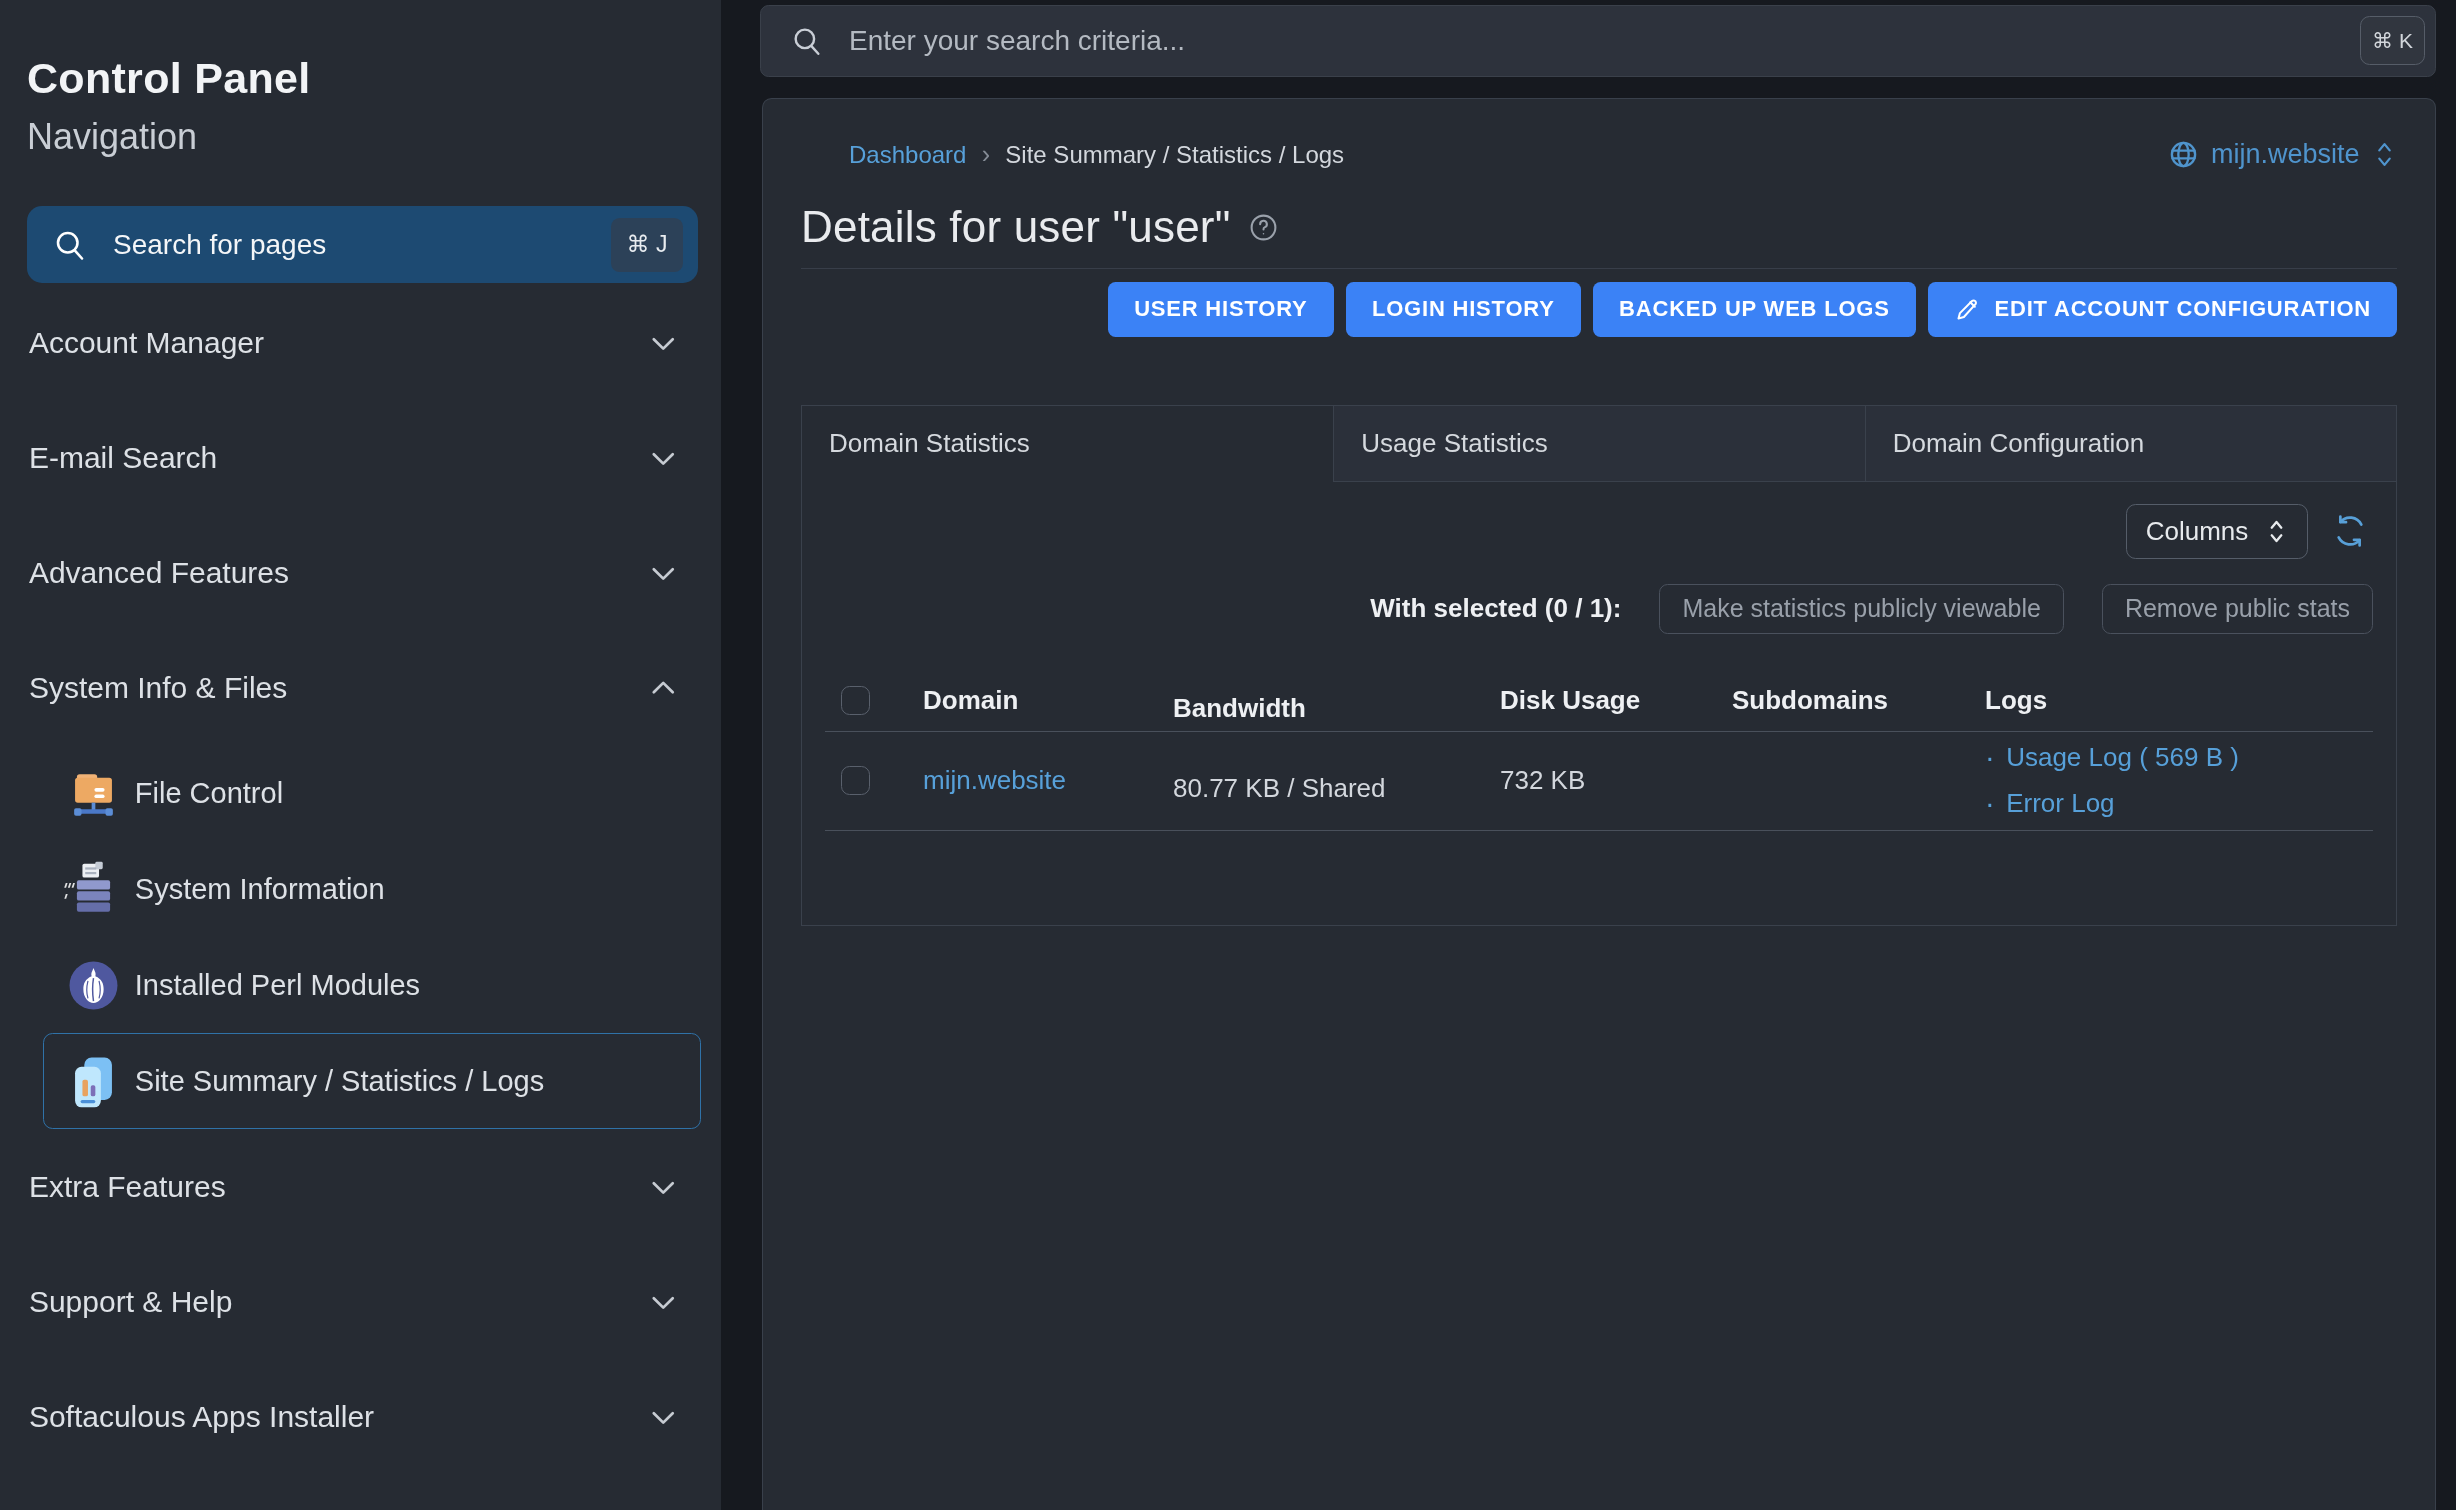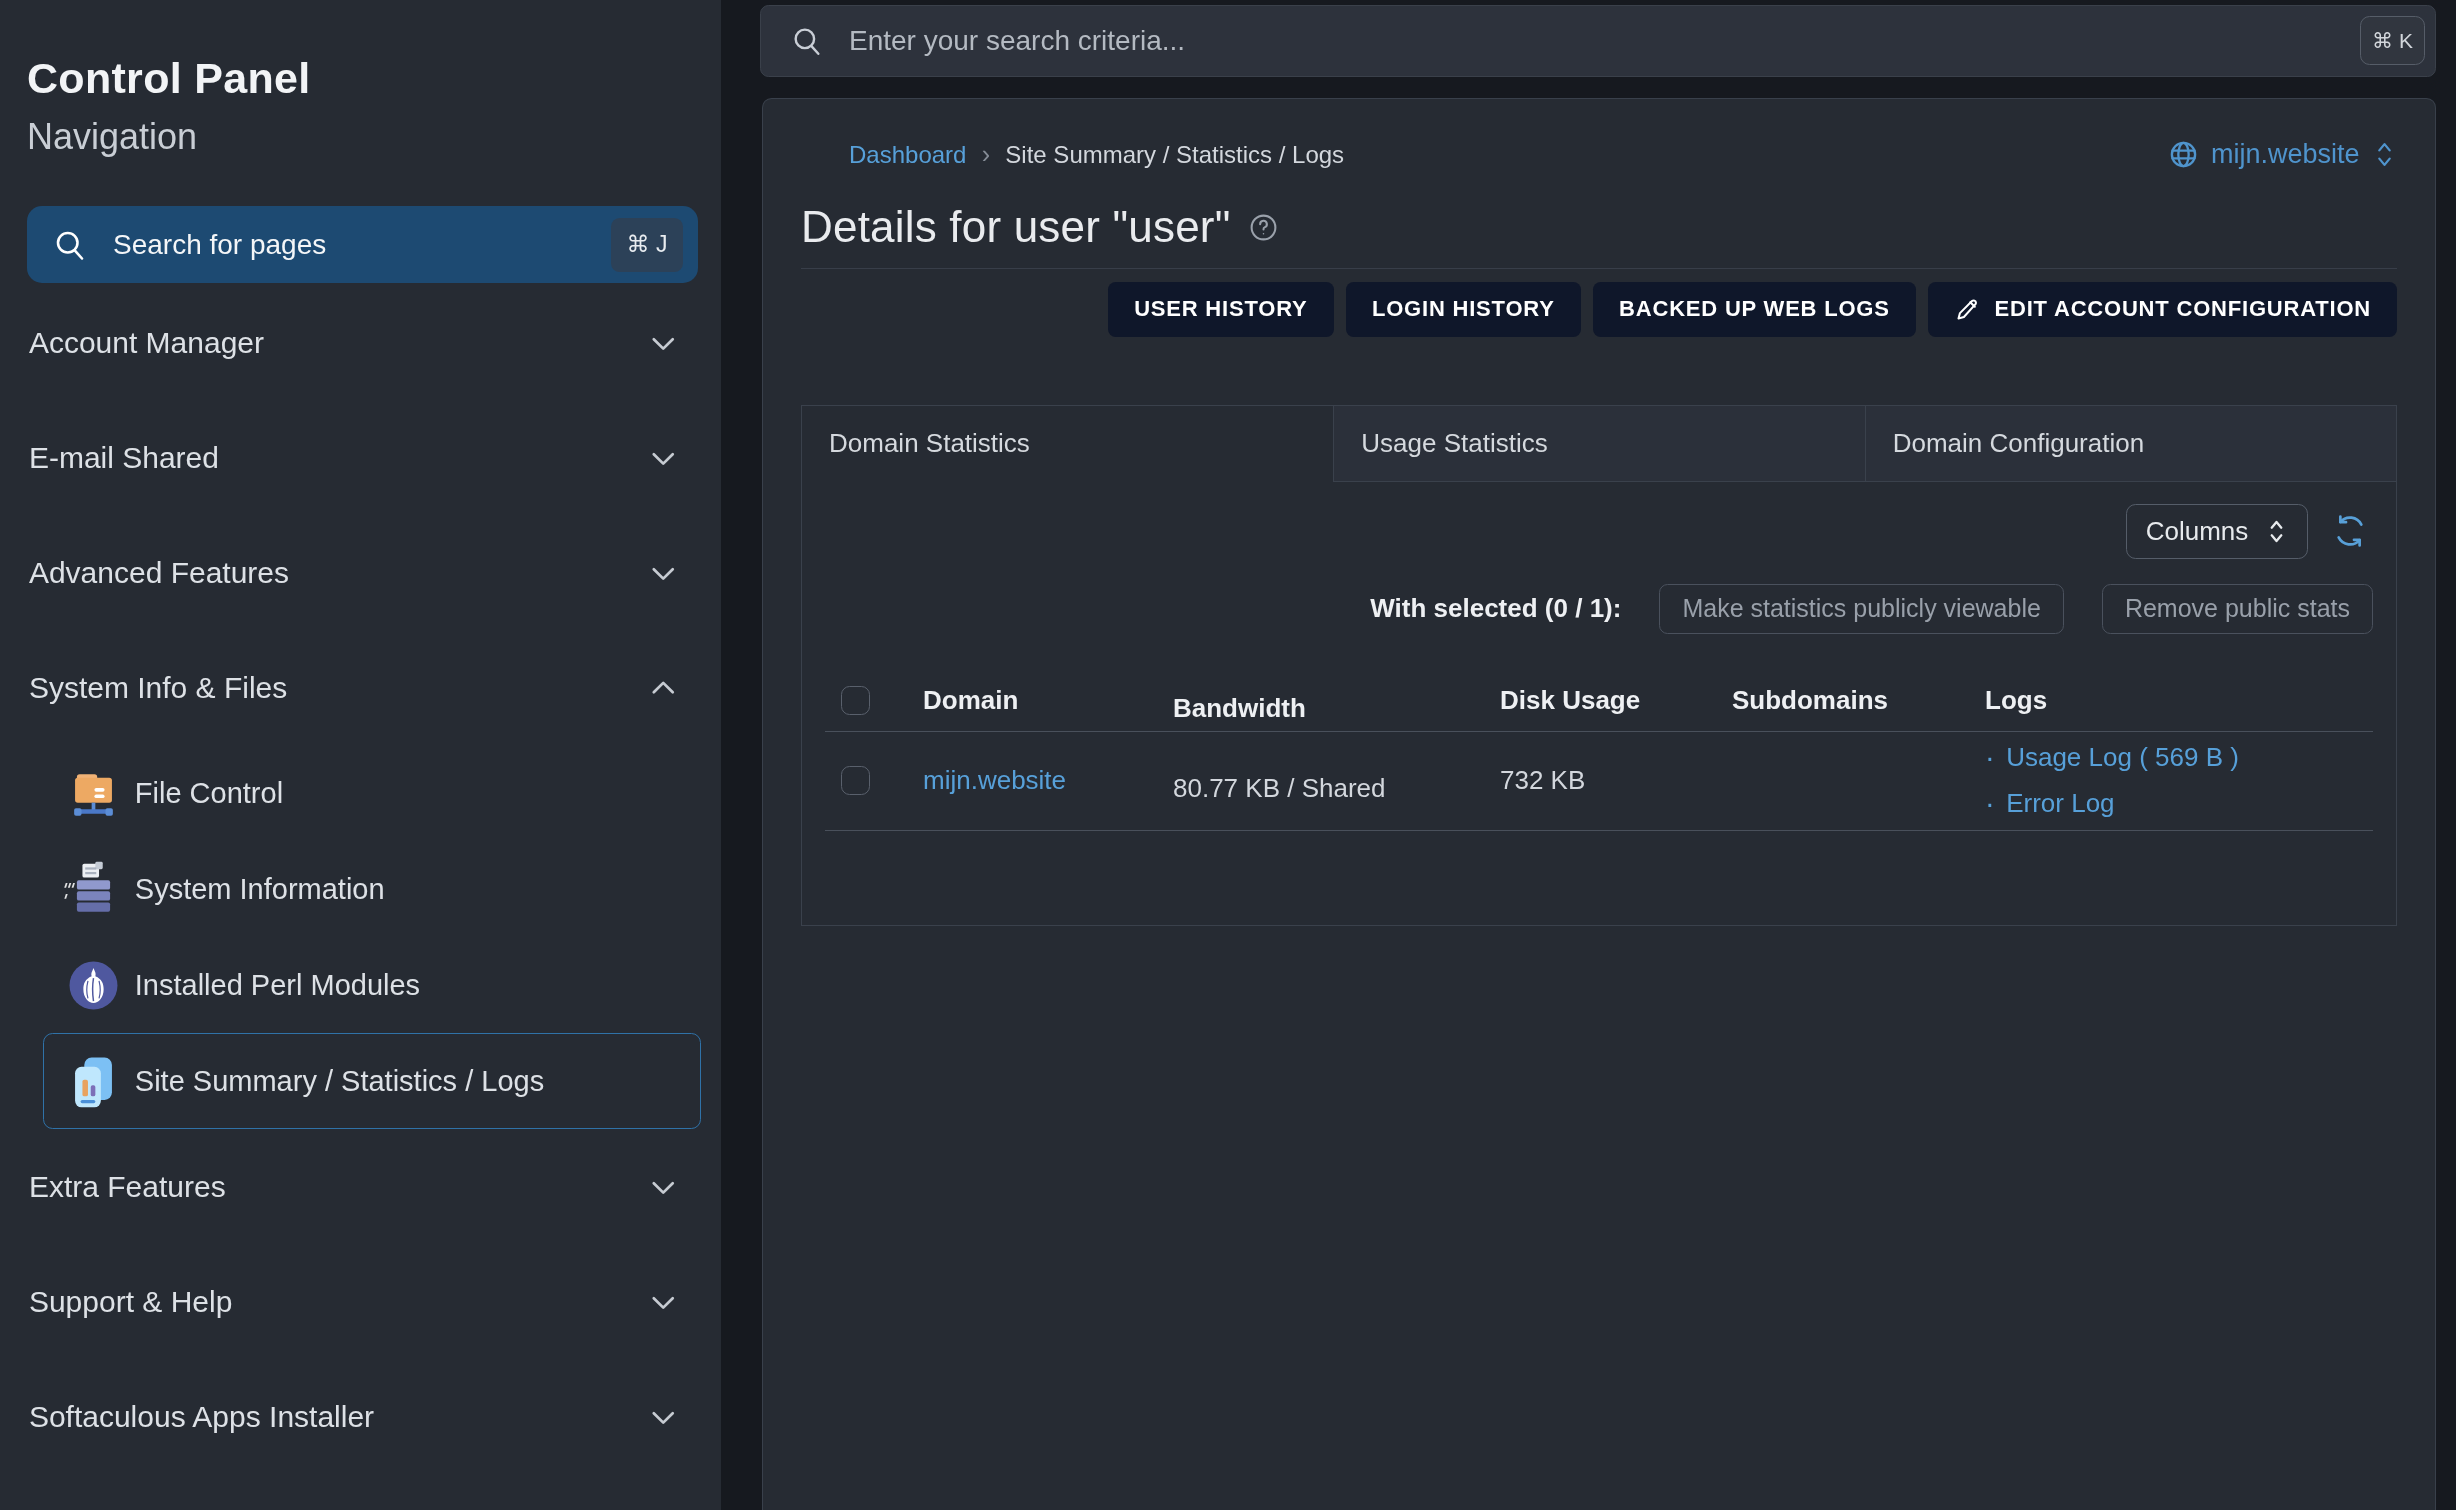--- a/index.html
+++ b/index.html
@@ -77,21 +77,21 @@
   .domain-select { display:flex; align-items:center; gap:12.4px; cursor:pointer; }
   .domain-select .dval { font-size:27px; color:#4f94cd; }
 
   .title-row { margin-top:32px; display:flex; align-items:center; gap:17px; }
   .page-title { font-size:44px; font-weight:400; color:#e9ebee; letter-spacing:0.2px; }
 
   .title-divider { margin-top:16.3px; border-bottom:1px solid #383e49; }
 
   .actions { margin-top:12.4px; display:flex; justify-content:flex-end; gap:12.4px; }
   .btn-blue {
-    height:55px; background:#0f172a; color:#ffffff; border:none; border-radius:7.6px;
+    height:55px; background:#3b82f6; color:#ffffff; border:none; border-radius:7.6px;
     font-family:"Liberation Sans", sans-serif;
     font-size:22px; font-weight:600; letter-spacing:0.8px; padding:0 26px;
     display:flex; align-items:center; gap:13.4px; cursor:pointer; white-space:nowrap;
   }
 
   
   .panel { margin-top:68px; height:521px; border:1px solid #3a414c; }
   .tabs { display:grid; grid-template-columns:1fr 1fr 1fr; height:76px; }
   .tab {
     display:flex; align-items:center; padding-left:27px; font-size:26px; color:#d5d9de;
@@ -157,21 +157,21 @@
     </div>
 
     <nav class="nav">
       <div class="sec-row">
         <span class="sec-label">Account Manager</span>
         <svg width="32.5" height="32.5" viewBox="0 0 24 24" fill="none" stroke="#c6cbd2" stroke-width="2" stroke-linecap="round" stroke-linejoin="round">
             <polyline points="5 9 12 16 19 9"></polyline>
           </svg>
       </div>
       <div class="sec-row">
-        <span class="sec-label">E-mail Shared</span>
+        <span class="sec-label">E-mail Search</span>
         <svg width="32.5" height="32.5" viewBox="0 0 24 24" fill="none" stroke="#c6cbd2" stroke-width="2" stroke-linecap="round" stroke-linejoin="round">
             <polyline points="5 9 12 16 19 9"></polyline>
           </svg>
       </div>
       <div class="sec-row">
         <span class="sec-label">Advanced Features</span>
         <svg width="32.5" height="32.5" viewBox="0 0 24 24" fill="none" stroke="#c6cbd2" stroke-width="2" stroke-linecap="round" stroke-linejoin="round">
             <polyline points="5 9 12 16 19 9"></polyline>
           </svg>
       </div>

